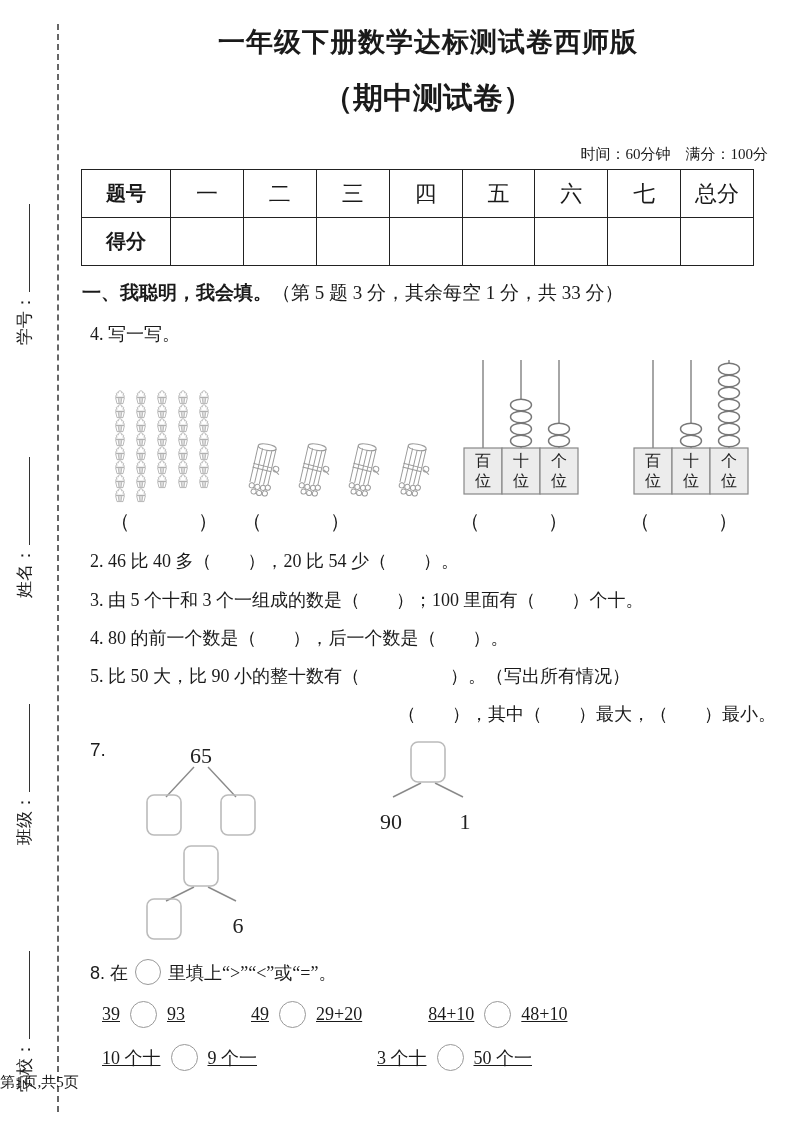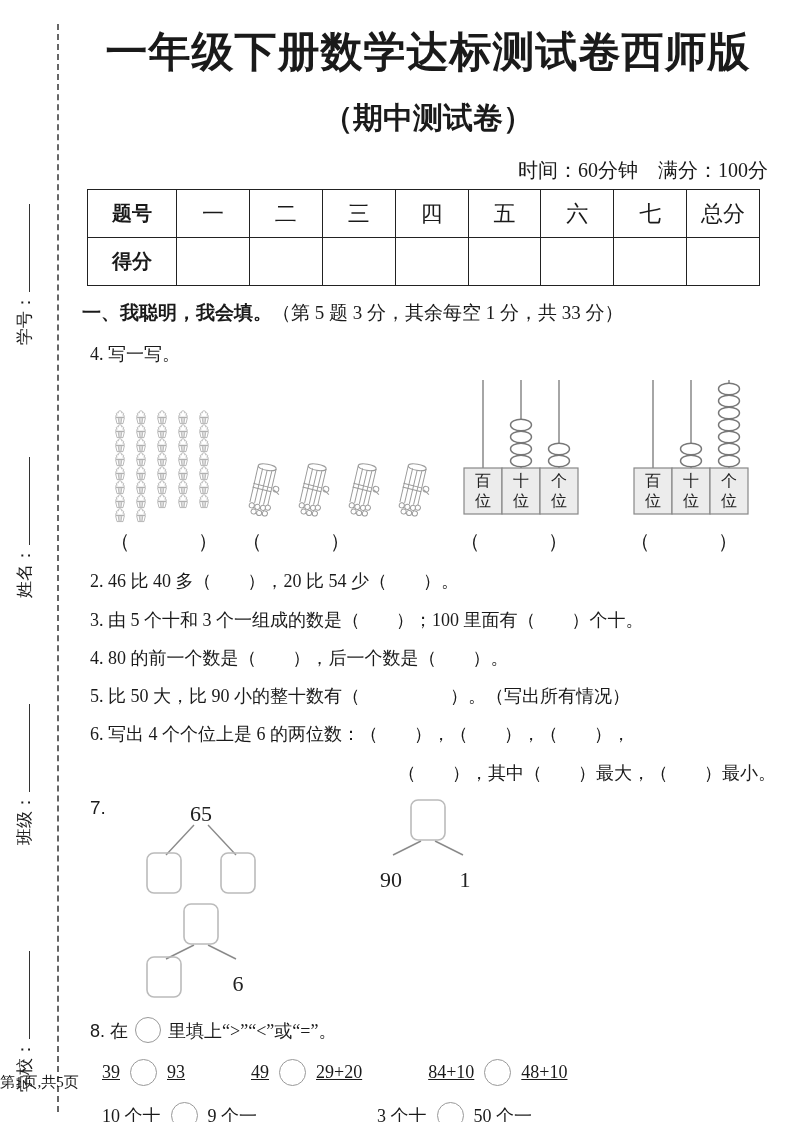--- a/index.html
+++ b/index.html
@@ -5,25 +5,25 @@
   html,body{margin:0;padding:0;background:#fff;}
   #page{position:relative;width:793px;height:1122px;background:#fff;overflow:hidden;
         font-family:"Liberation Serif","DejaVu Serif",serif;color:#1a1a1a;}
   
   #seal-line{position:absolute;left:57px;top:24px;height:1088px;width:0;border-left:2px dashed #666;}
   .side-item{position:absolute;left:12px;transform-origin:0 0;transform:rotate(-90deg);
              white-space:nowrap;font-size:17px;}
   .side-line{display:inline-block;width:88px;height:1em;border-bottom:1.5px solid #333;margin-left:2px;}
   
   #content{position:absolute;left:80px;top:0;width:696px;}
-  #title{margin-top:24px;text-align:center;font-size:42px;font-weight:700;letter-spacing:1px;}
+  #title{margin-top:24px;text-align:center;font-size:27px;font-weight:700;letter-spacing:1px;}
   #subtitle{margin-top:18px;text-align:center;font-size:30px;font-weight:700;}
-  #meta{margin:18px 8px 5px 0;text-align:right;font-size:20px;}
+  #meta{margin:26px 8px 5px 0;text-align:right;font-size:15px;}
   
-  #score-table{border-collapse:collapse;table-layout:fixed;margin-left:7px;width:673px;}
+  #score-table{border-collapse:collapse;table-layout:fixed;margin-left:1px;width:673px;}
   #score-table td,#score-table th{border:1.6px solid #222;height:47px;text-align:center;
       font-size:22px;font-weight:400;padding:0;}
   #score-table .tl{font-family:"Liberation Sans","DejaVu Sans",sans-serif;font-weight:700;font-size:20px;}
   
   .sec-head{margin:14px 0 16px 2px;font-size:19px;}
   .sec-head b{font-family:"Liberation Sans","DejaVu Sans",sans-serif;font-weight:700;}
   .q{margin:14px 0 0 10px;font-size:18px;line-height:1.35;}
   .q .qnum{font-family:"Liberation Sans","DejaVu Sans",sans-serif;}
   
   #q1-visuals{display:flex;align-items:flex-end;margin:12px 0 0 30px;}
@@ -565,21 +565,20 @@
               <text x="99" text-anchor="middle" font-size="16" fill="#222"><tspan x="99" y="108">个</tspan><tspan x="99" y="128">位</tspan></text>
             </svg></div>
         <div class="vis-paren">（　　　）</div>
       </div>
     </div>
 
     <div class="q">2. 46 比 40 多（　　），20 比 54 少（　　）。</div>
     <div class="q">3. 由 5 个十和 3 个一组成的数是（　　）；100 里面有（　　）个十。</div>
     <div class="q">4. 80 的前一个数是（　　），后一个数是（　　）。</div>
     <div class="q">5. 比 50 大，比 90 小的整十数有（　　　　　）。（写出所有情况）</div>
-    <div class="q">6. 写出 4 个个位上是 6 的两位数：（　　），（　　），（　　），</div>
     <div class="q" style="margin-left:16px;text-align:right;">（　　），其中（　　）最大，（　　）最小。</div>
 
     <div id="q7-row">
       <span id="q7-label">7.</span>
       <span id="q7-bonds"><svg width="175" height="100" class="bond">
             <line x1="80" y1="30" x2="52" y2="60" stroke="#8a8a8a" stroke-width="1.4"></line>
             <line x1="94" y1="30" x2="122" y2="60" stroke="#8a8a8a" stroke-width="1.4"></line>
             <text x="87" y="26" text-anchor="middle" font-size="22" fill="#222">65</text>
             <rect x="33" y="58" width="34" height="40" rx="7" fill="none" stroke="#bbb" stroke-width="1.6"></rect>
             <rect x="107" y="58" width="34" height="40" rx="7" fill="none" stroke="#bbb" stroke-width="1.6"></rect>

